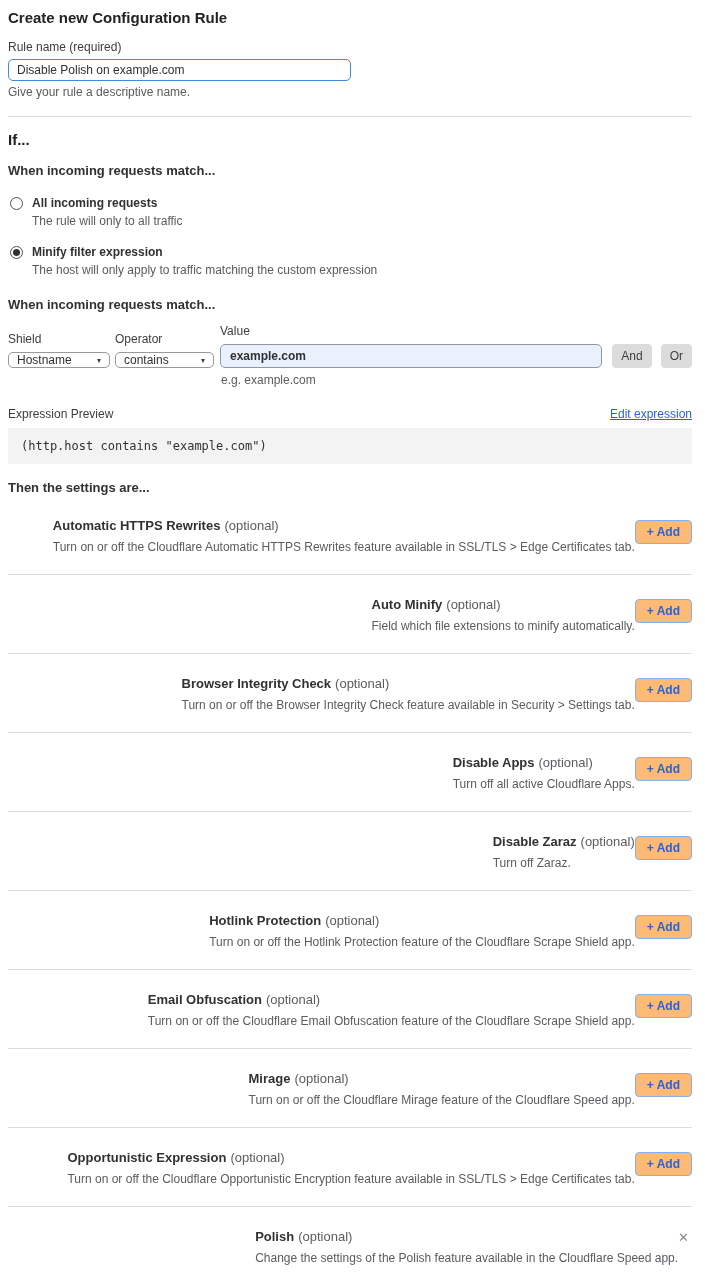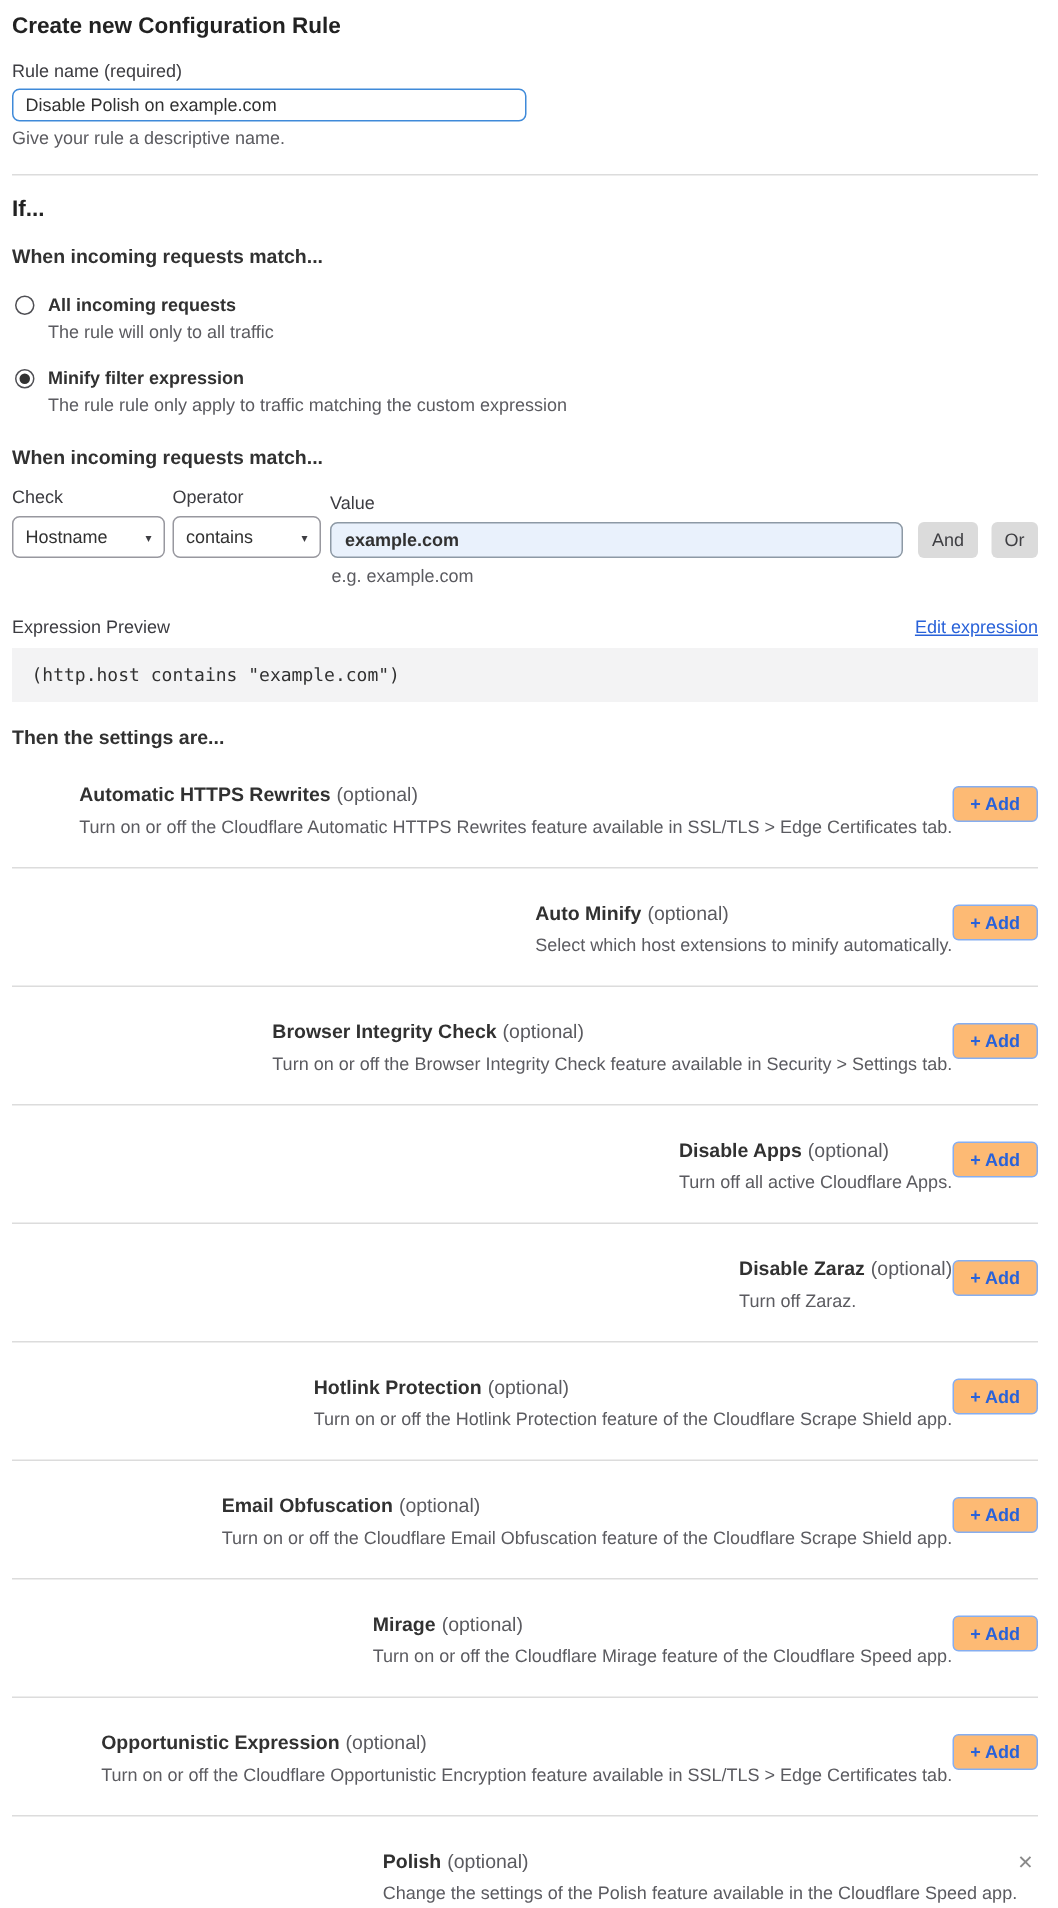--- a/index.html
+++ b/index.html
@@ -110,21 +110,21 @@
     display: flex;
     align-items: flex-end;
   }
   .col-label {
     font-size: 12px;
     color: #3c3c41;
     line-height: 14px;
     margin-bottom: 6px;
   }
   .select {
-    height: 28px;
+    height: 16px;
     border: 1px solid #98989f;
     border-radius: 5px;
     background: #fff;
     display: flex;
     align-items: center;
     justify-content: space-between;
     padding: 0 8px;
     font-size: 12px;
     color: #313131;
     cursor: pointer;
@@ -266,29 +266,29 @@
     <div>
       <div class="radio-label">All incoming requests</div>
       <div class="radio-desc">The rule will only to all traffic</div>
     </div>
   </div>
 
   <div class="radio-option">
     <span class="radio selected"></span>
     <div>
       <div class="radio-label">Minify filter expression</div>
-      <div class="radio-desc">The rule rule only apply to traffic matching the custom expression</div>
+      <div class="radio-desc">The host will only apply to traffic matching the custom expression</div>
     </div>
   </div>
 
   <div class="sub-heading" style="margin-top:20px">When incoming requests match...</div>
 
   <div class="builder-row">
     <div class="field-col">
-      <div class="col-label">Check</div>
+      <div class="col-label">Shield</div>
       <div class="select">
         <span>Hostname</span>
         <span class="arrow">▾</span>
       </div>
     </div>
     <div class="operator-col">
       <div class="col-label">Operator</div>
       <div class="select">
         <span>contains</span>
         <span class="arrow">▾</span>
@@ -315,21 +315,21 @@
     <div>
       <div class="setting-title"><span class="setting-name">Automatic HTTPS Rewrites</span><span class="optional">(optional)</span></div>
       <div class="setting-desc">Turn on or off the Cloudflare Automatic HTTPS Rewrites feature available in SSL/TLS &gt; Edge Certificates tab.</div>
     </div>
     <button class="add-btn">+ Add</button>
   </div>
 
   <div class="setting">
     <div>
       <div class="setting-title"><span class="setting-name">Auto Minify</span><span class="optional">(optional)</span></div>
-      <div class="setting-desc">Select which host extensions to minify automatically.</div>
+      <div class="setting-desc">Field which file extensions to minify automatically.</div>
     </div>
     <button class="add-btn">+ Add</button>
   </div>
 
   <div class="setting">
     <div>
       <div class="setting-title"><span class="setting-name">Browser Integrity Check</span><span class="optional">(optional)</span></div>
       <div class="setting-desc">Turn on or off the Browser Integrity Check feature available in Security &gt; Settings tab.</div>
     </div>
     <button class="add-btn">+ Add</button>

